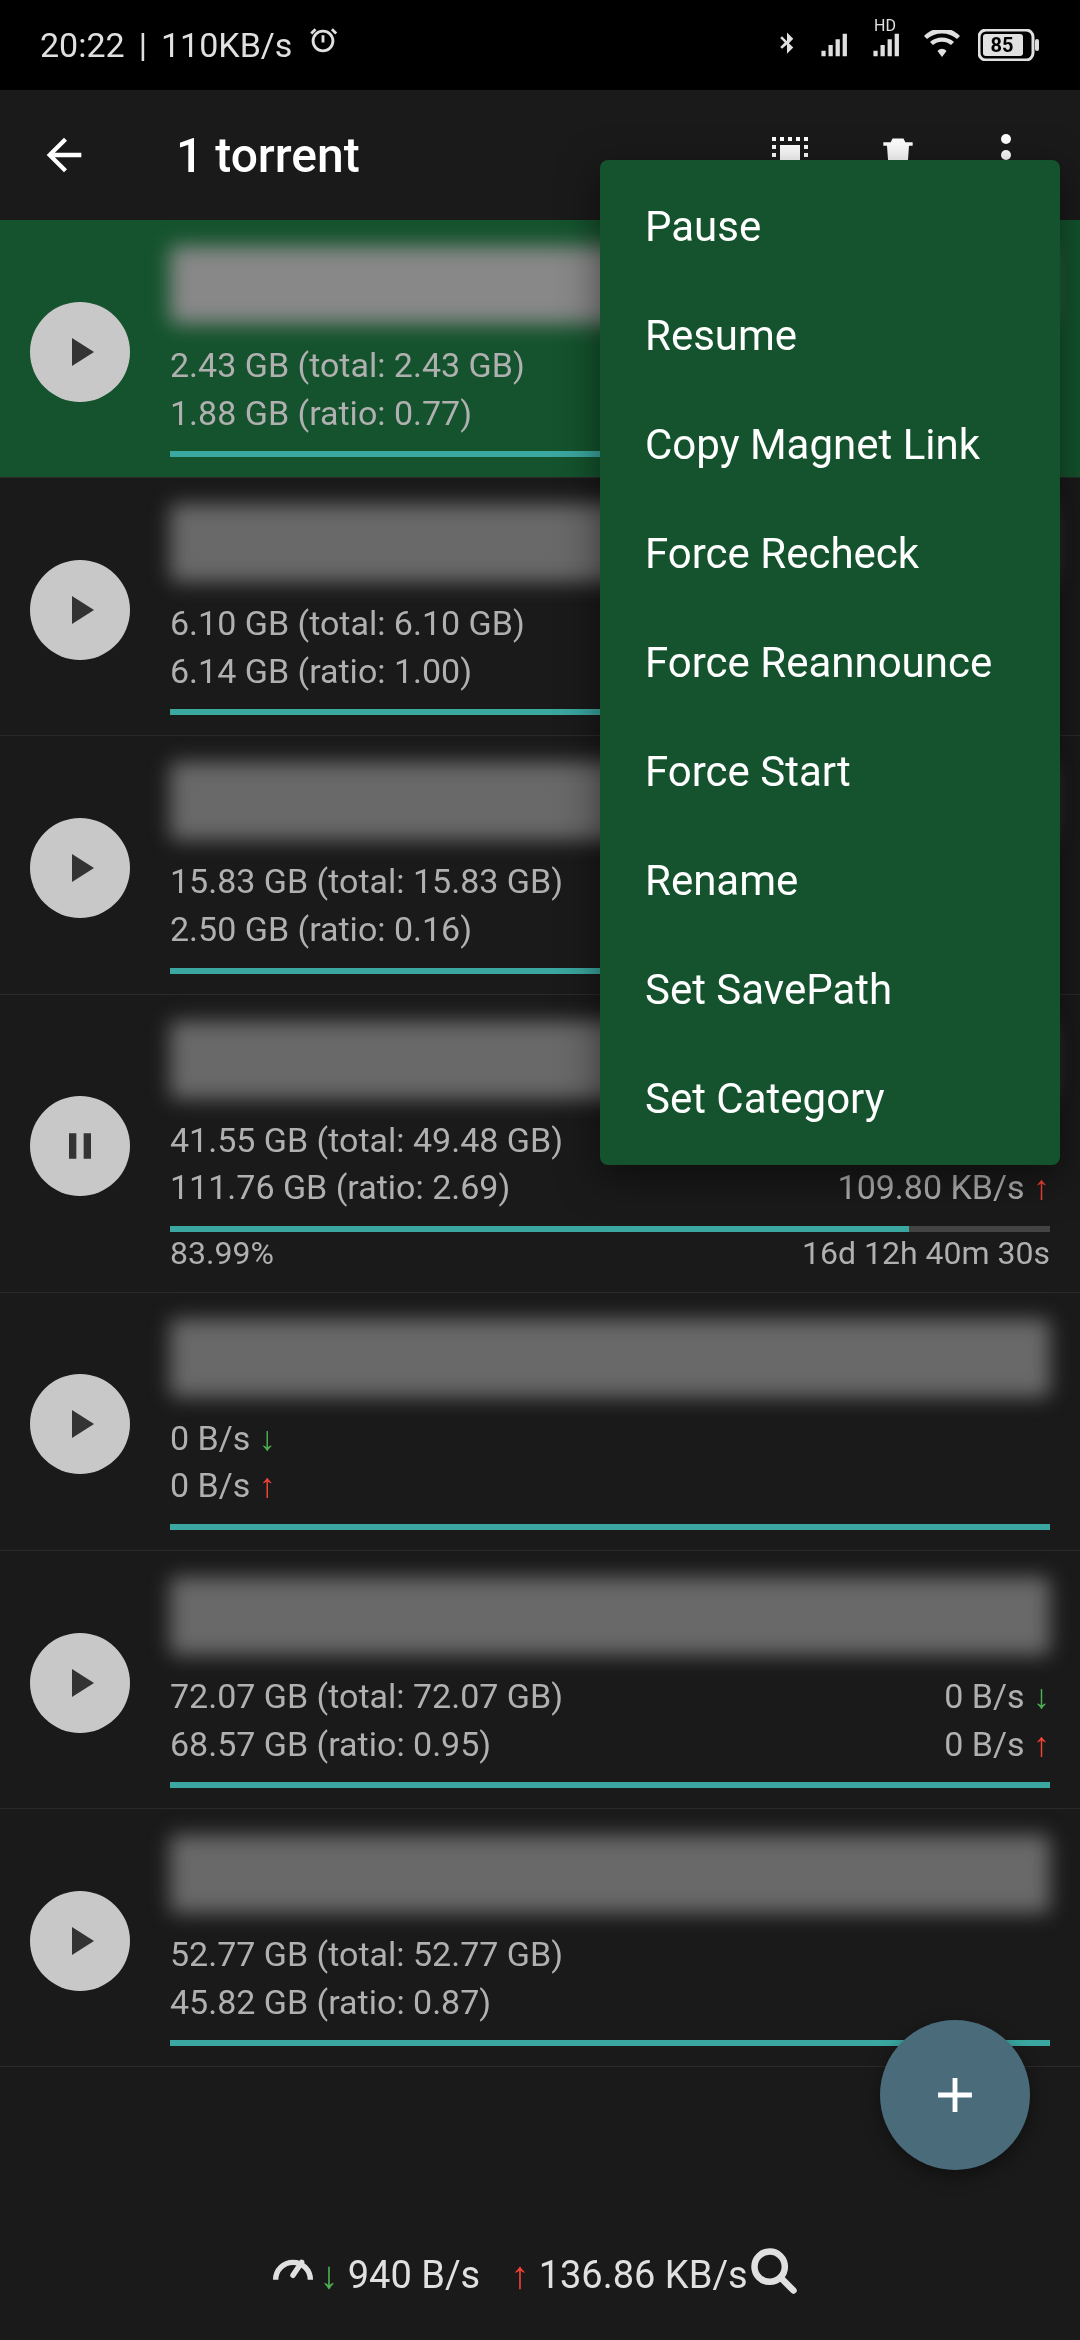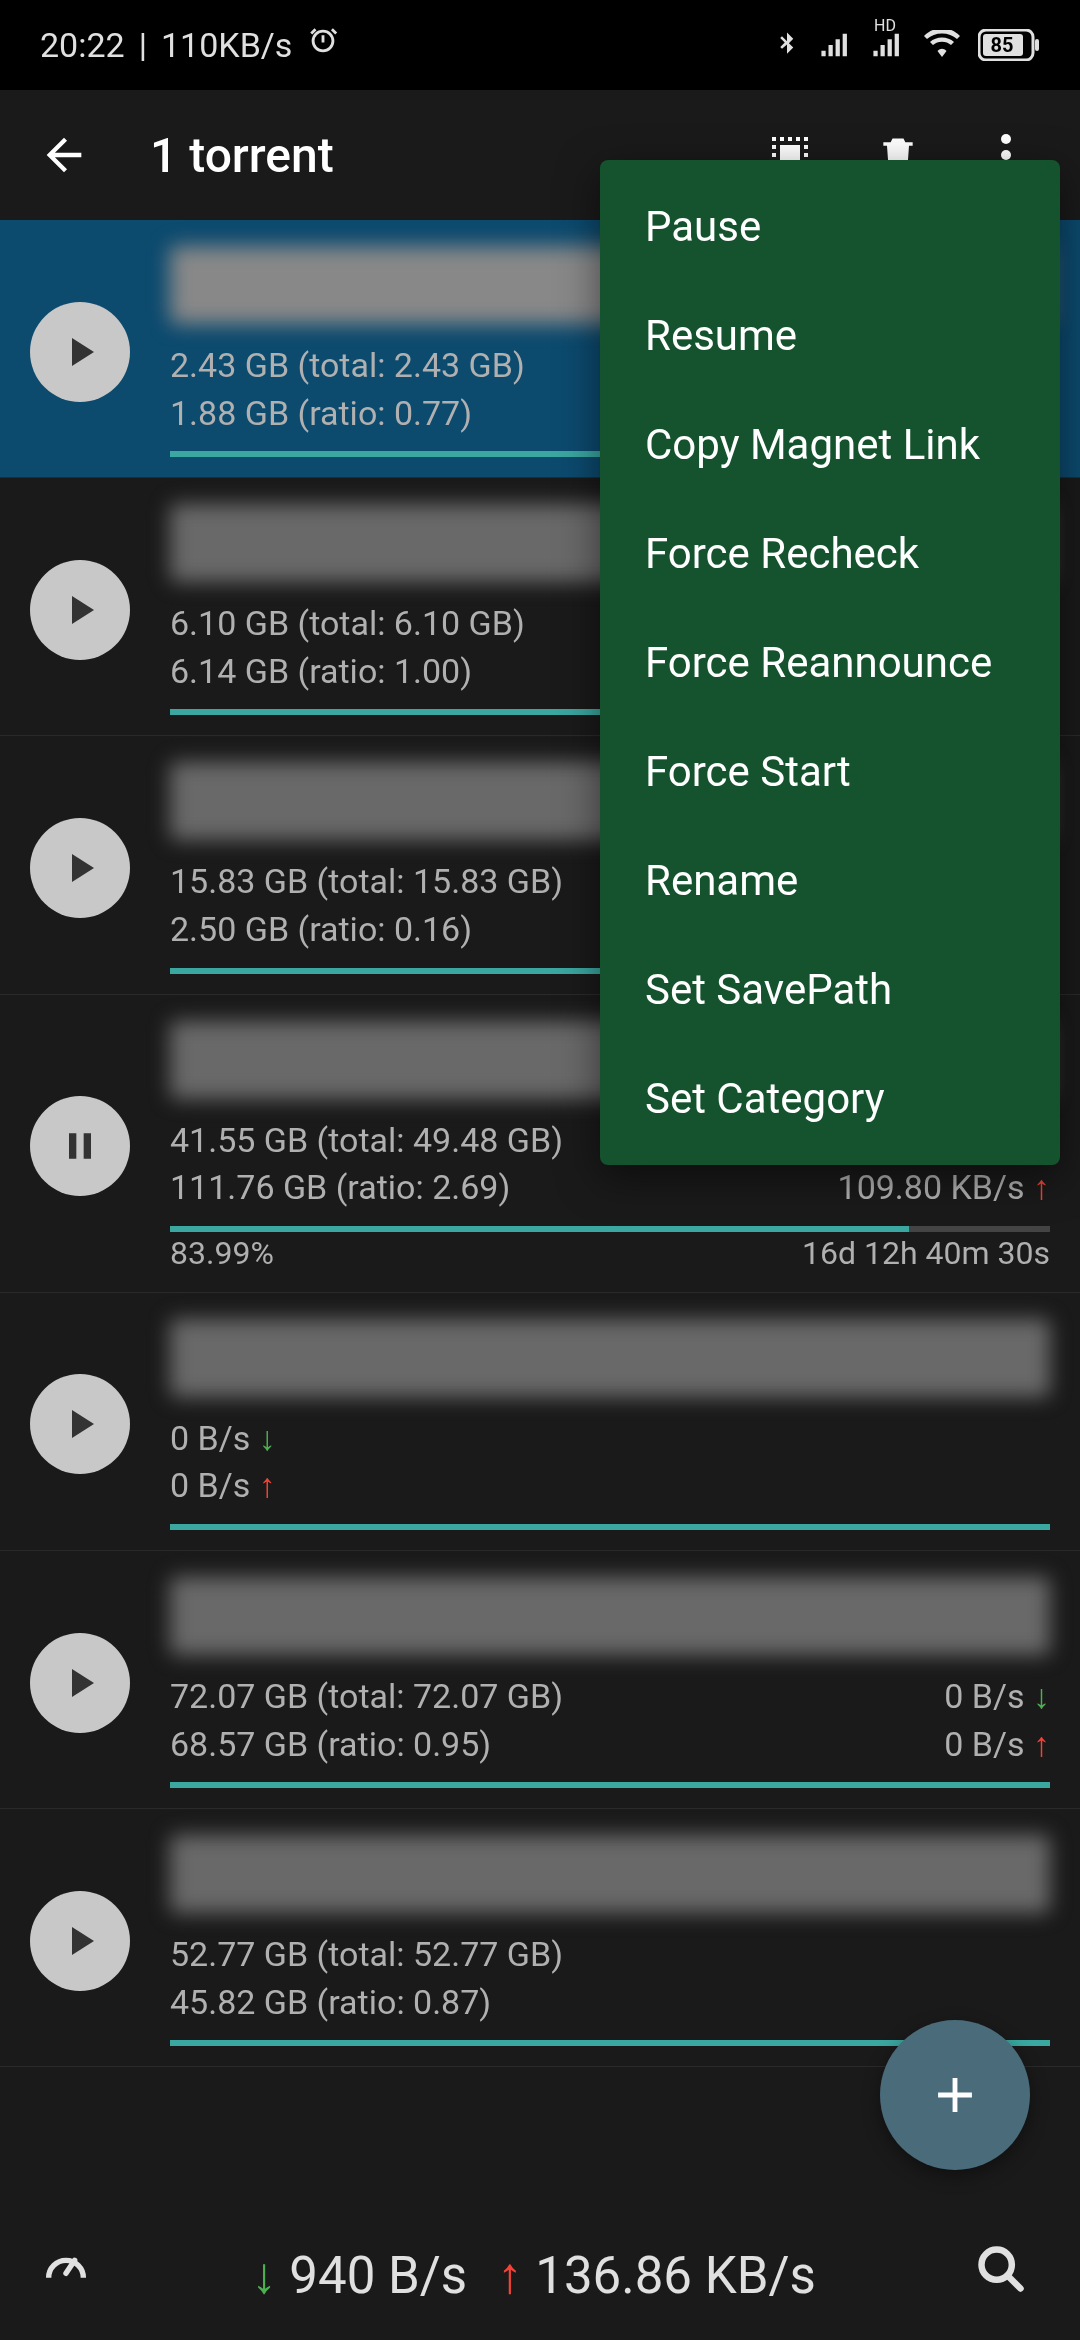--- a/index.html
+++ b/index.html
@@ -19,35 +19,35 @@
   font-size: 34px; font-weight: 400;
 }
 .status-left { display: flex; align-items: center; gap: 14px; }
 .status-right { display: flex; align-items: center; gap: 18px; }
 .status-right svg { display: block; }
 
 .app-bar {
   height: 130px;
   display: flex; align-items: center;
   padding: 0 30px;
-  gap: 52px;
+  gap: 78px;
 }
 .back-btn { width: 68px; height: 68px; display: flex; align-items: center; justify-content: center; }
 .app-title { font-size: 48px; font-weight: 500; color: #fff; flex: 1; }
 .app-actions { display: flex; gap: 60px; padding-right: 20px; }
 .app-actions > div { width: 48px; height: 48px; display: flex; align-items: center; justify-content: center; }
 
 .list { }
 .item {
   display: flex; align-items: center;
   padding: 26px 30px 20px 30px;
   border-bottom: 1px solid #2a2a2a;
   gap: 40px;
 }
-.item.selected { background: #0c4a6e; }
+.item.selected { background: #14532d; }
 .item-icon {
   width: 100px; height: 100px; border-radius: 50%;
   background: #c8c8c8;
   display: flex; align-items: center; justify-content: center;
   flex-shrink: 0;
 }
 .item-body { flex: 1; min-width: 0; }
 .title-blur {
   height: 78px;
   background: #696969;
@@ -71,23 +71,23 @@
   display: flex; justify-content: space-between;
   font-size: 32px; color: #b0b0b0; margin-top: 2px;
 }
 .dl-arrow { color: #4caf50; }
 .ul-arrow { color: #f44336; }
 
 .bottom-bar {
   position: absolute; bottom: 0; left: 0; right: 13px;
   height: 130px;
   background: #1a1a1a;
-  display: flex; align-items: center; justify-content: space-between;
+  display: flex; align-items: center; justify-content: center;
   padding: 0 40px;
-  font-size: 51px;
+  font-size: 38px;
 }
 .bottom-mid { display: flex; gap: 30px; }
 .fab {
   position: absolute; right: 50px; bottom: 170px;
   width: 150px; height: 150px; border-radius: 50%;
   background: #4a6b7a;
   display: flex; align-items: center; justify-content: center;
   box-shadow: 0 6px 18px rgba(0,0,0,0.4);
 }
 

